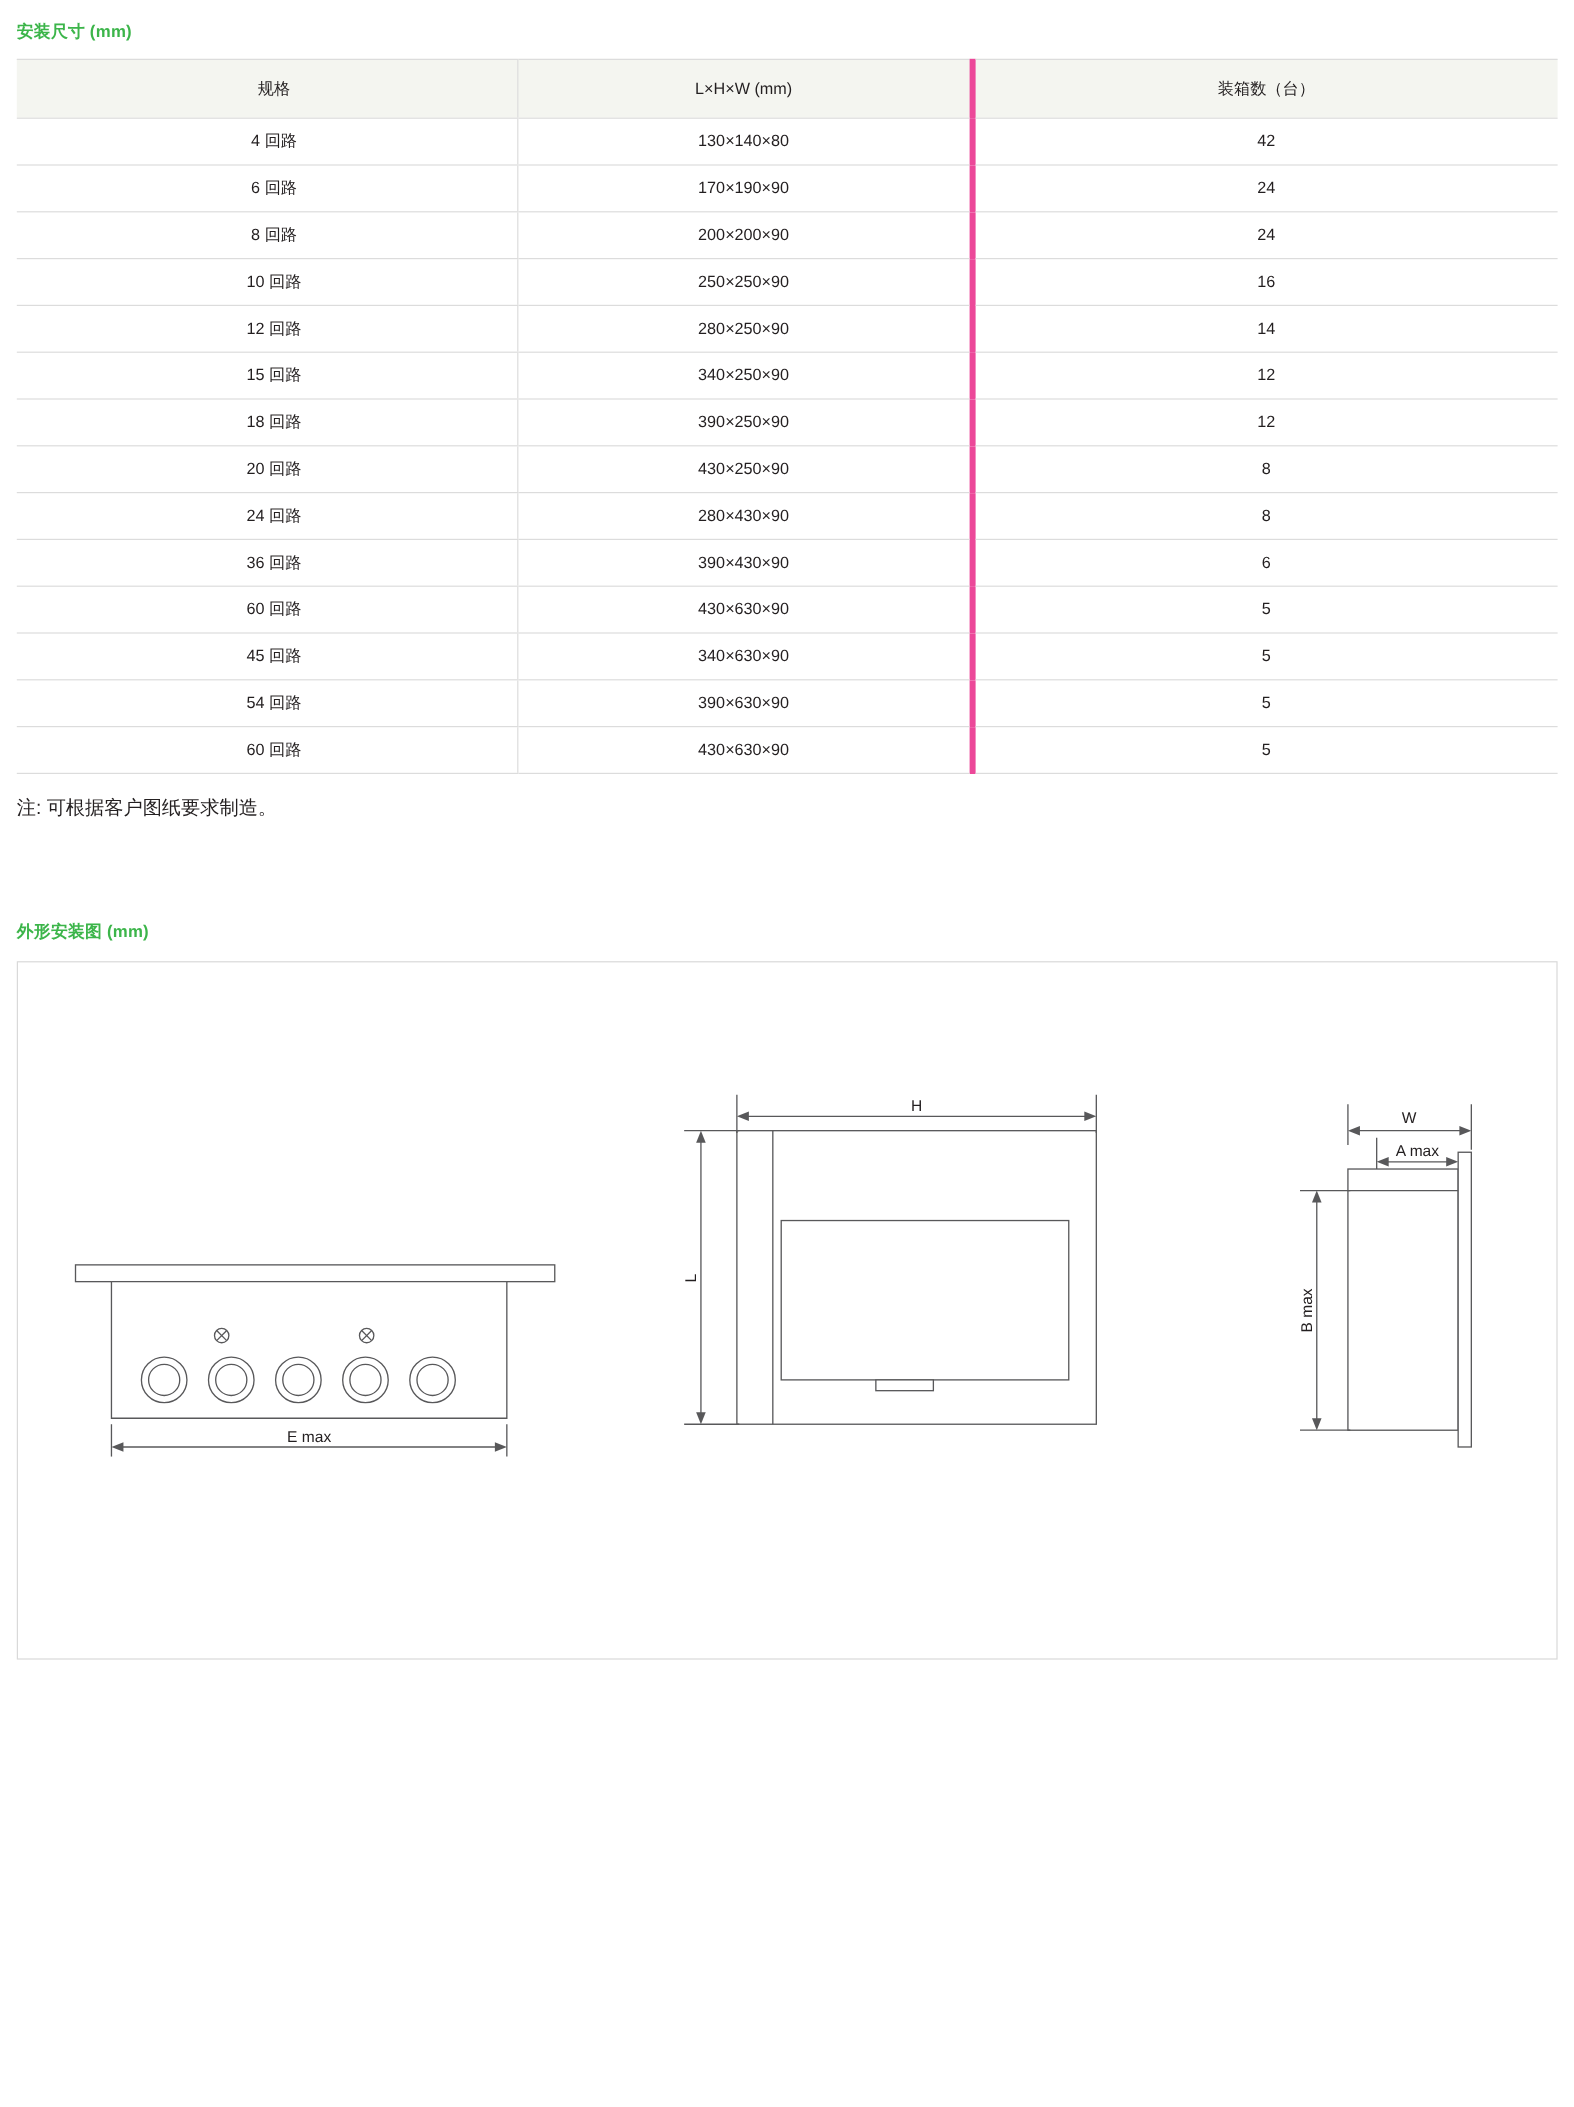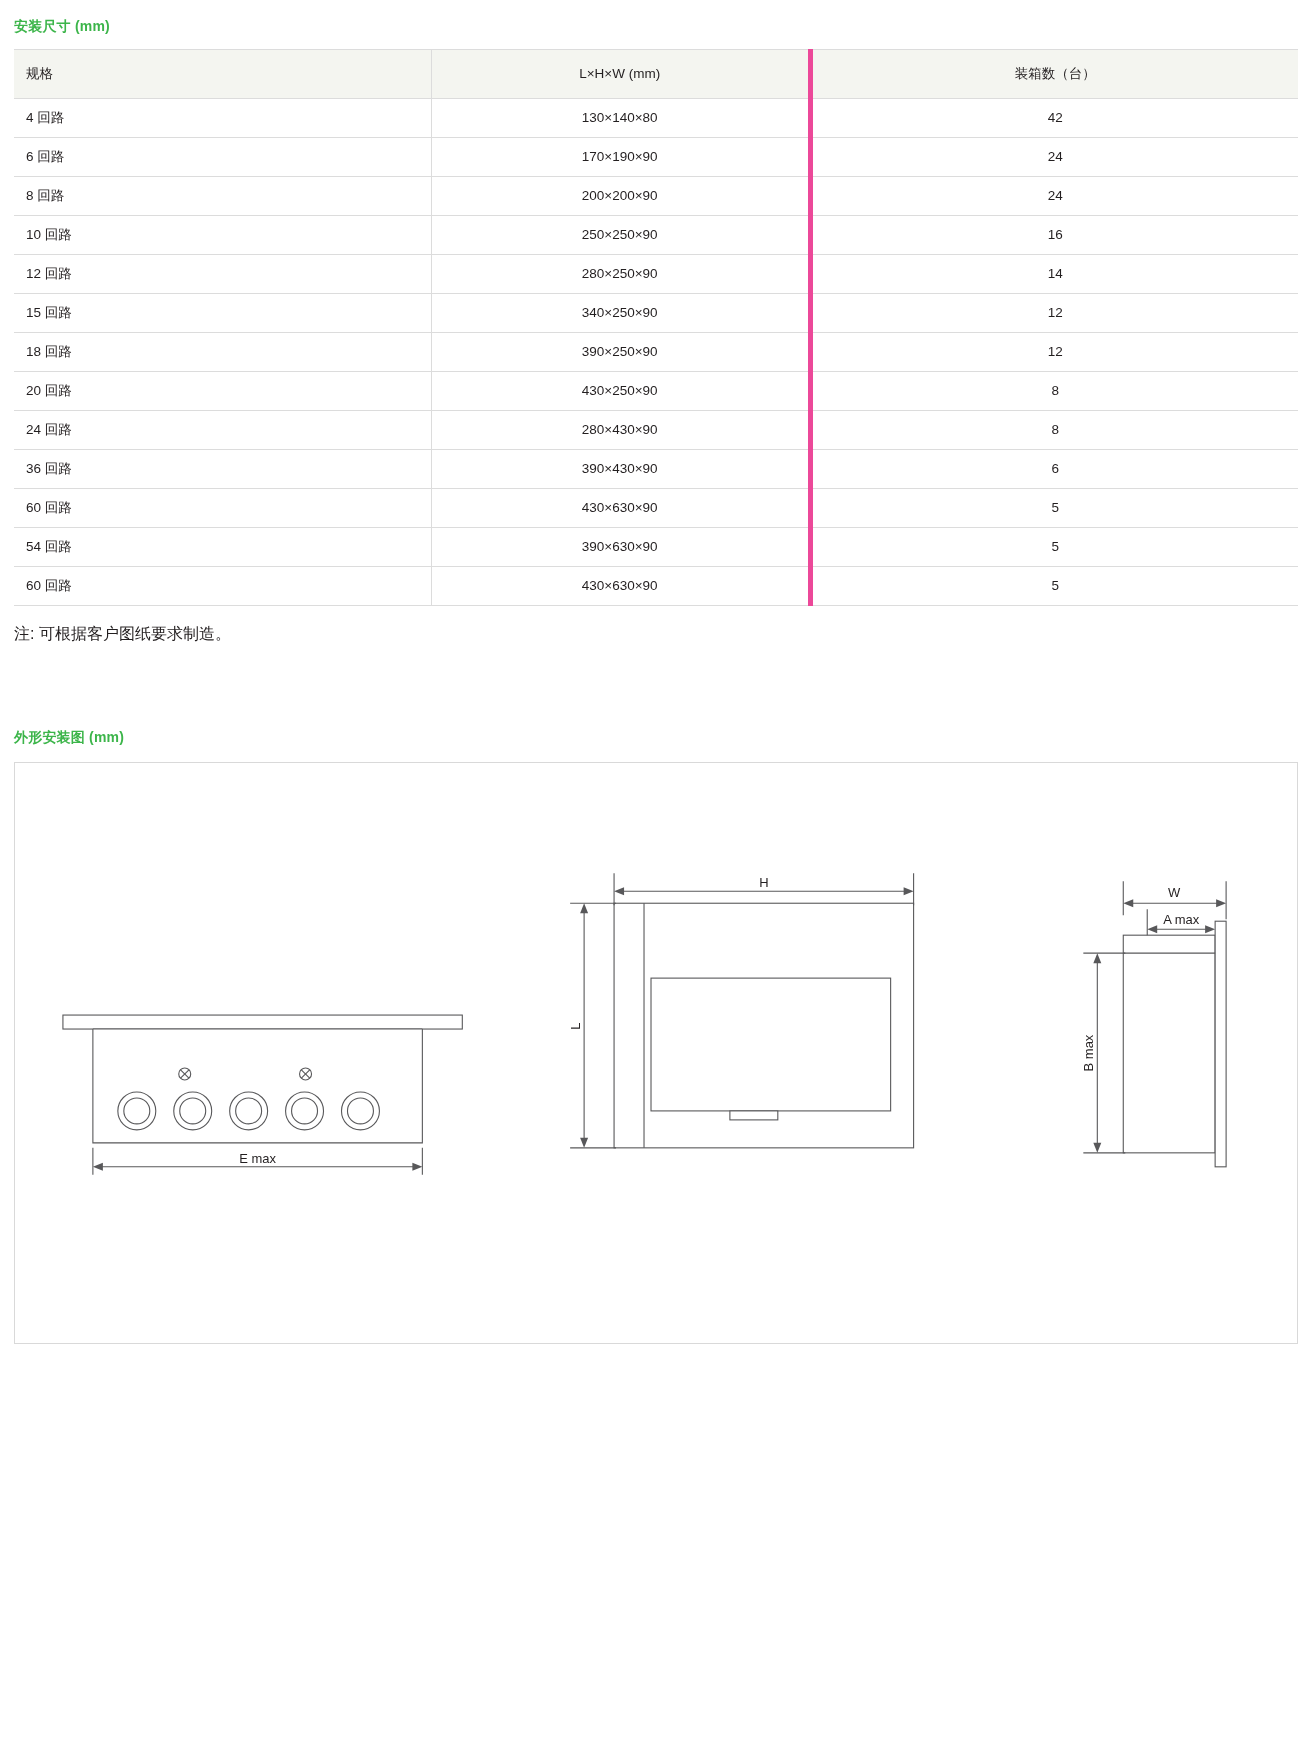--- a/index.html
+++ b/index.html
@@ -46,29 +46,29 @@
     font-weight: normal;
   }
   table.dim-table thead th {
     background: #f4f5f0;
     border-top: 1px solid #dcdcdc;
     border-bottom: 1px solid #dcdcdc;
     height: 48px;
     font-size: 13.5px;
   }
   table.dim-table thead th.col-spec {
-    text-align: left;
+    text-align: center;
     padding-left: 12px;
   }
   table.dim-table thead th.col-size,
   table.dim-table thead th.col-qty {
     text-align: center;
   }
   table.dim-table tbody td.col-spec {
-    text-align: left;
+    text-align: center;
     padding-left: 12px;
   }
   table.dim-table tbody td.col-size,
   table.dim-table tbody td.col-qty {
     text-align: center;
   }
   
   table.dim-table th.col-size,
   table.dim-table td.col-size {
     border-left: 1px solid #dcdcdc;
@@ -166,20 +166,25 @@
         <td class="col-qty">8</td>
       </tr>
       <tr>
         <td class="col-spec">36 回路</td>
         <td class="col-size">390×430×90</td>
         <td class="col-qty">6</td>
       </tr>
       <tr>
         <td class="col-spec">60 回路</td>
         <td class="col-size">430×630×90</td>
+        <td class="col-qty">5</td>
+      </tr>
+      <tr>
+        <td class="col-spec">45 回路</td>
+        <td class="col-size">340×630×90</td>
         <td class="col-qty">5</td>
       </tr>
       <tr>
         <td class="col-spec">54 回路</td>
         <td class="col-size">390×630×90</td>
         <td class="col-qty">5</td>
       </tr>
       <tr>
         <td class="col-spec">60 回路</td>
         <td class="col-size">430×630×90</td>

